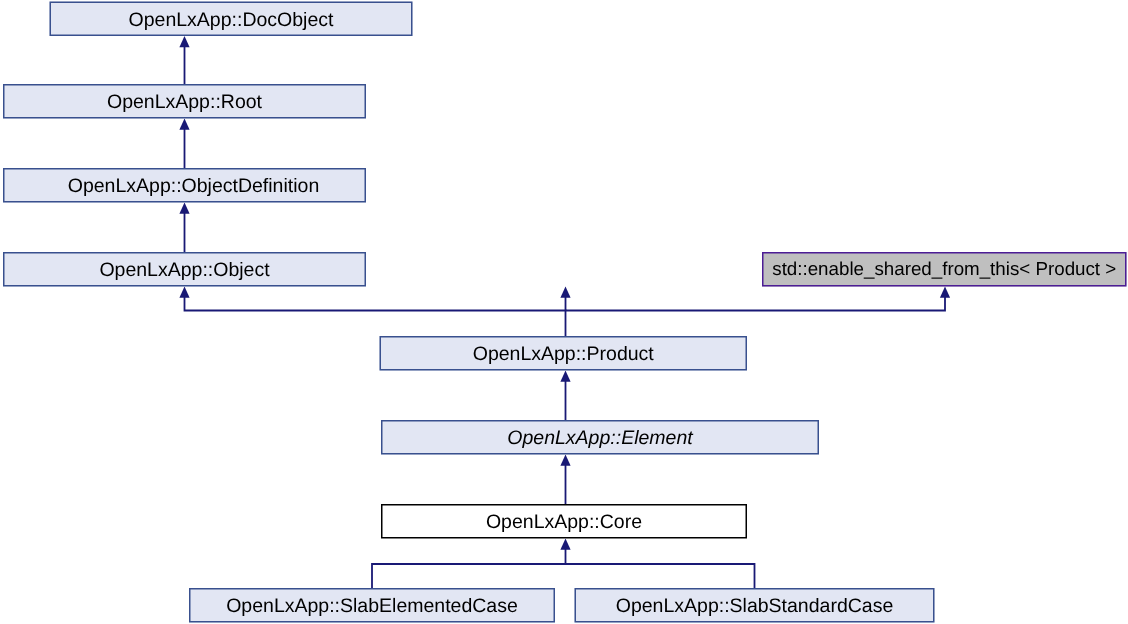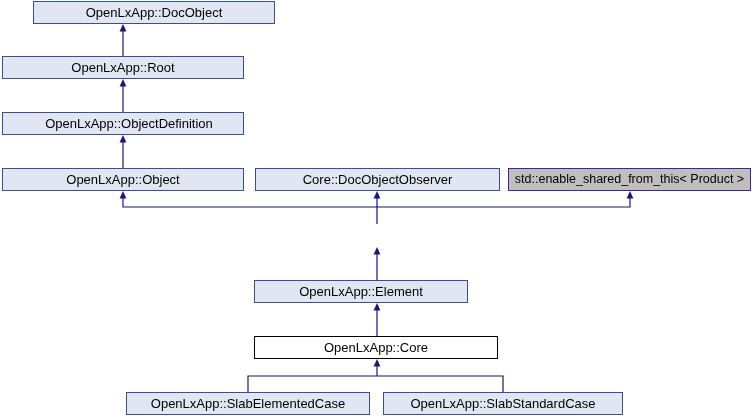--- a/index.html
+++ b/index.html
@@ -50,21 +50,21 @@
     border: 1px solid #4c1d95;
   }
   
   #n-docobject        { left: 2px;   top: 1px;   width: 242px; margin-left: 31px; }
   #n-root             { left: 2px;   top: 56px;  width: 242px; }
   #n-objectdefinition { left: 2px;   top: 112px; width: 242px; padding-left: 12px; }
   #n-object           { left: 2px;   top: 168px; width: 242px; }
   #n-docobjectobserver{ left: 255px; top: 168px; width: 245px; }
   #n-enableshared     { left: 508px; top: 168px; width: 243px; font-size: 12.5px; }
   #n-product          { left: 253px; top: 224px; width: 245px; }
-  #n-element          { left: 254px; top: 280px; width: 214px; }
+  #n-element          { left: 254px; top: 280px; width: 292px; font-style: italic; }
   #n-slab             { left: 254px; top: 336px; width: 244px; }
   #n-slabelementedcase{ left: 126px; top: 392px; width: 244px; }
   #n-slabstandardcase { left: 383px; top: 392px; width: 240px; }
 </style>
 </head>
 <body>
 
 <div id="canvas">
 
   <svg id="edges" viewBox="0 0 752 416" xmlns="http://www.w3.org/2000/svg" fill="none" stroke="#191975" stroke-width="1.2">
@@ -117,24 +117,24 @@
   </svg>
 
   <div id="n-docobject" class="node node--documented">OpenLxApp::DocObject</div>
 
   <div id="n-root" class="node node--documented">OpenLxApp::Root</div>
 
   <div id="n-objectdefinition" class="node node--documented">OpenLxApp::ObjectDefinition</div>
 
   <div id="n-object" class="node node--documented">OpenLxApp::Object</div>
 
-  <div id="n-docobjectobserver" class="node node--documented">Core::DocObjectObserver</div>
 
   <div id="n-enableshared" class="node node--external">std::enable_shared_from_this&lt; Product &gt;</div>
 
+  <div id="n-product" class="node node--documented">OpenLxApp::Product</div>
 
   <div id="n-element" class="node node--documented">OpenLxApp::Element</div>
 
   <div id="n-slab" class="node node--current">OpenLxApp::Core</div>
 
   <div id="n-slabelementedcase" class="node node--documented">OpenLxApp::SlabElementedCase</div>
 
   <div id="n-slabstandardcase" class="node node--documented">OpenLxApp::SlabStandardCase</div>
 
 </div>

